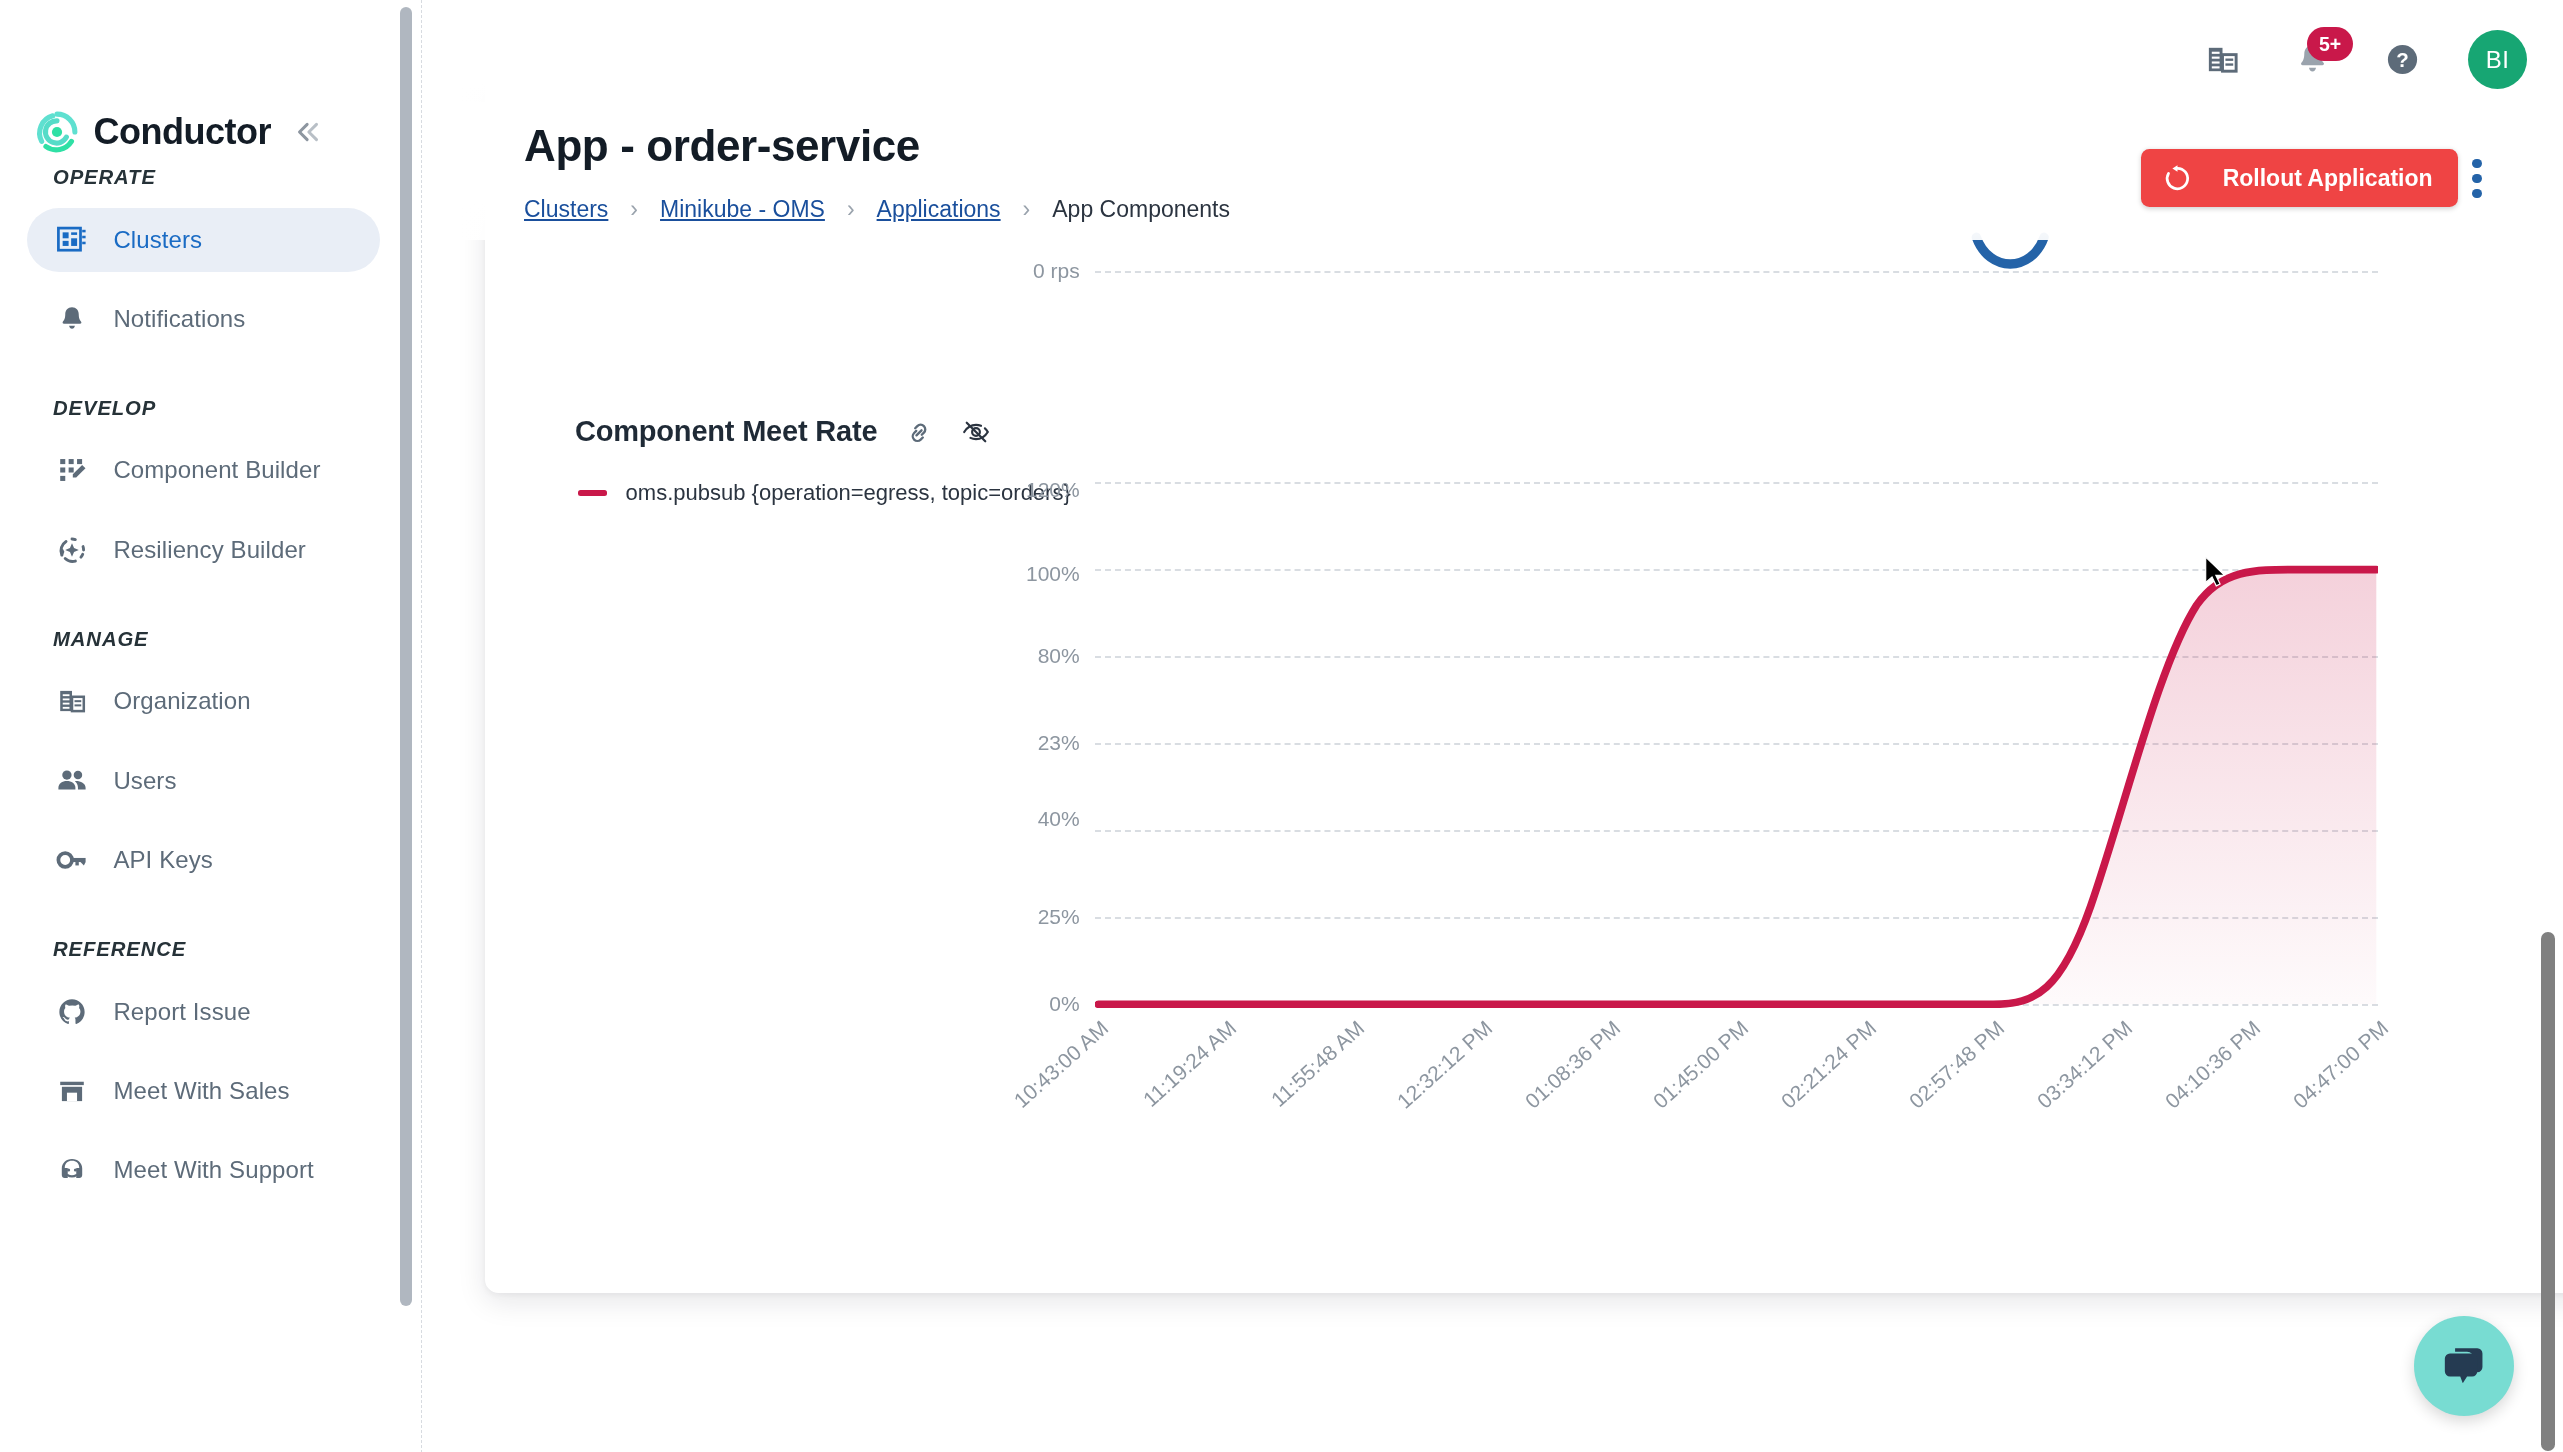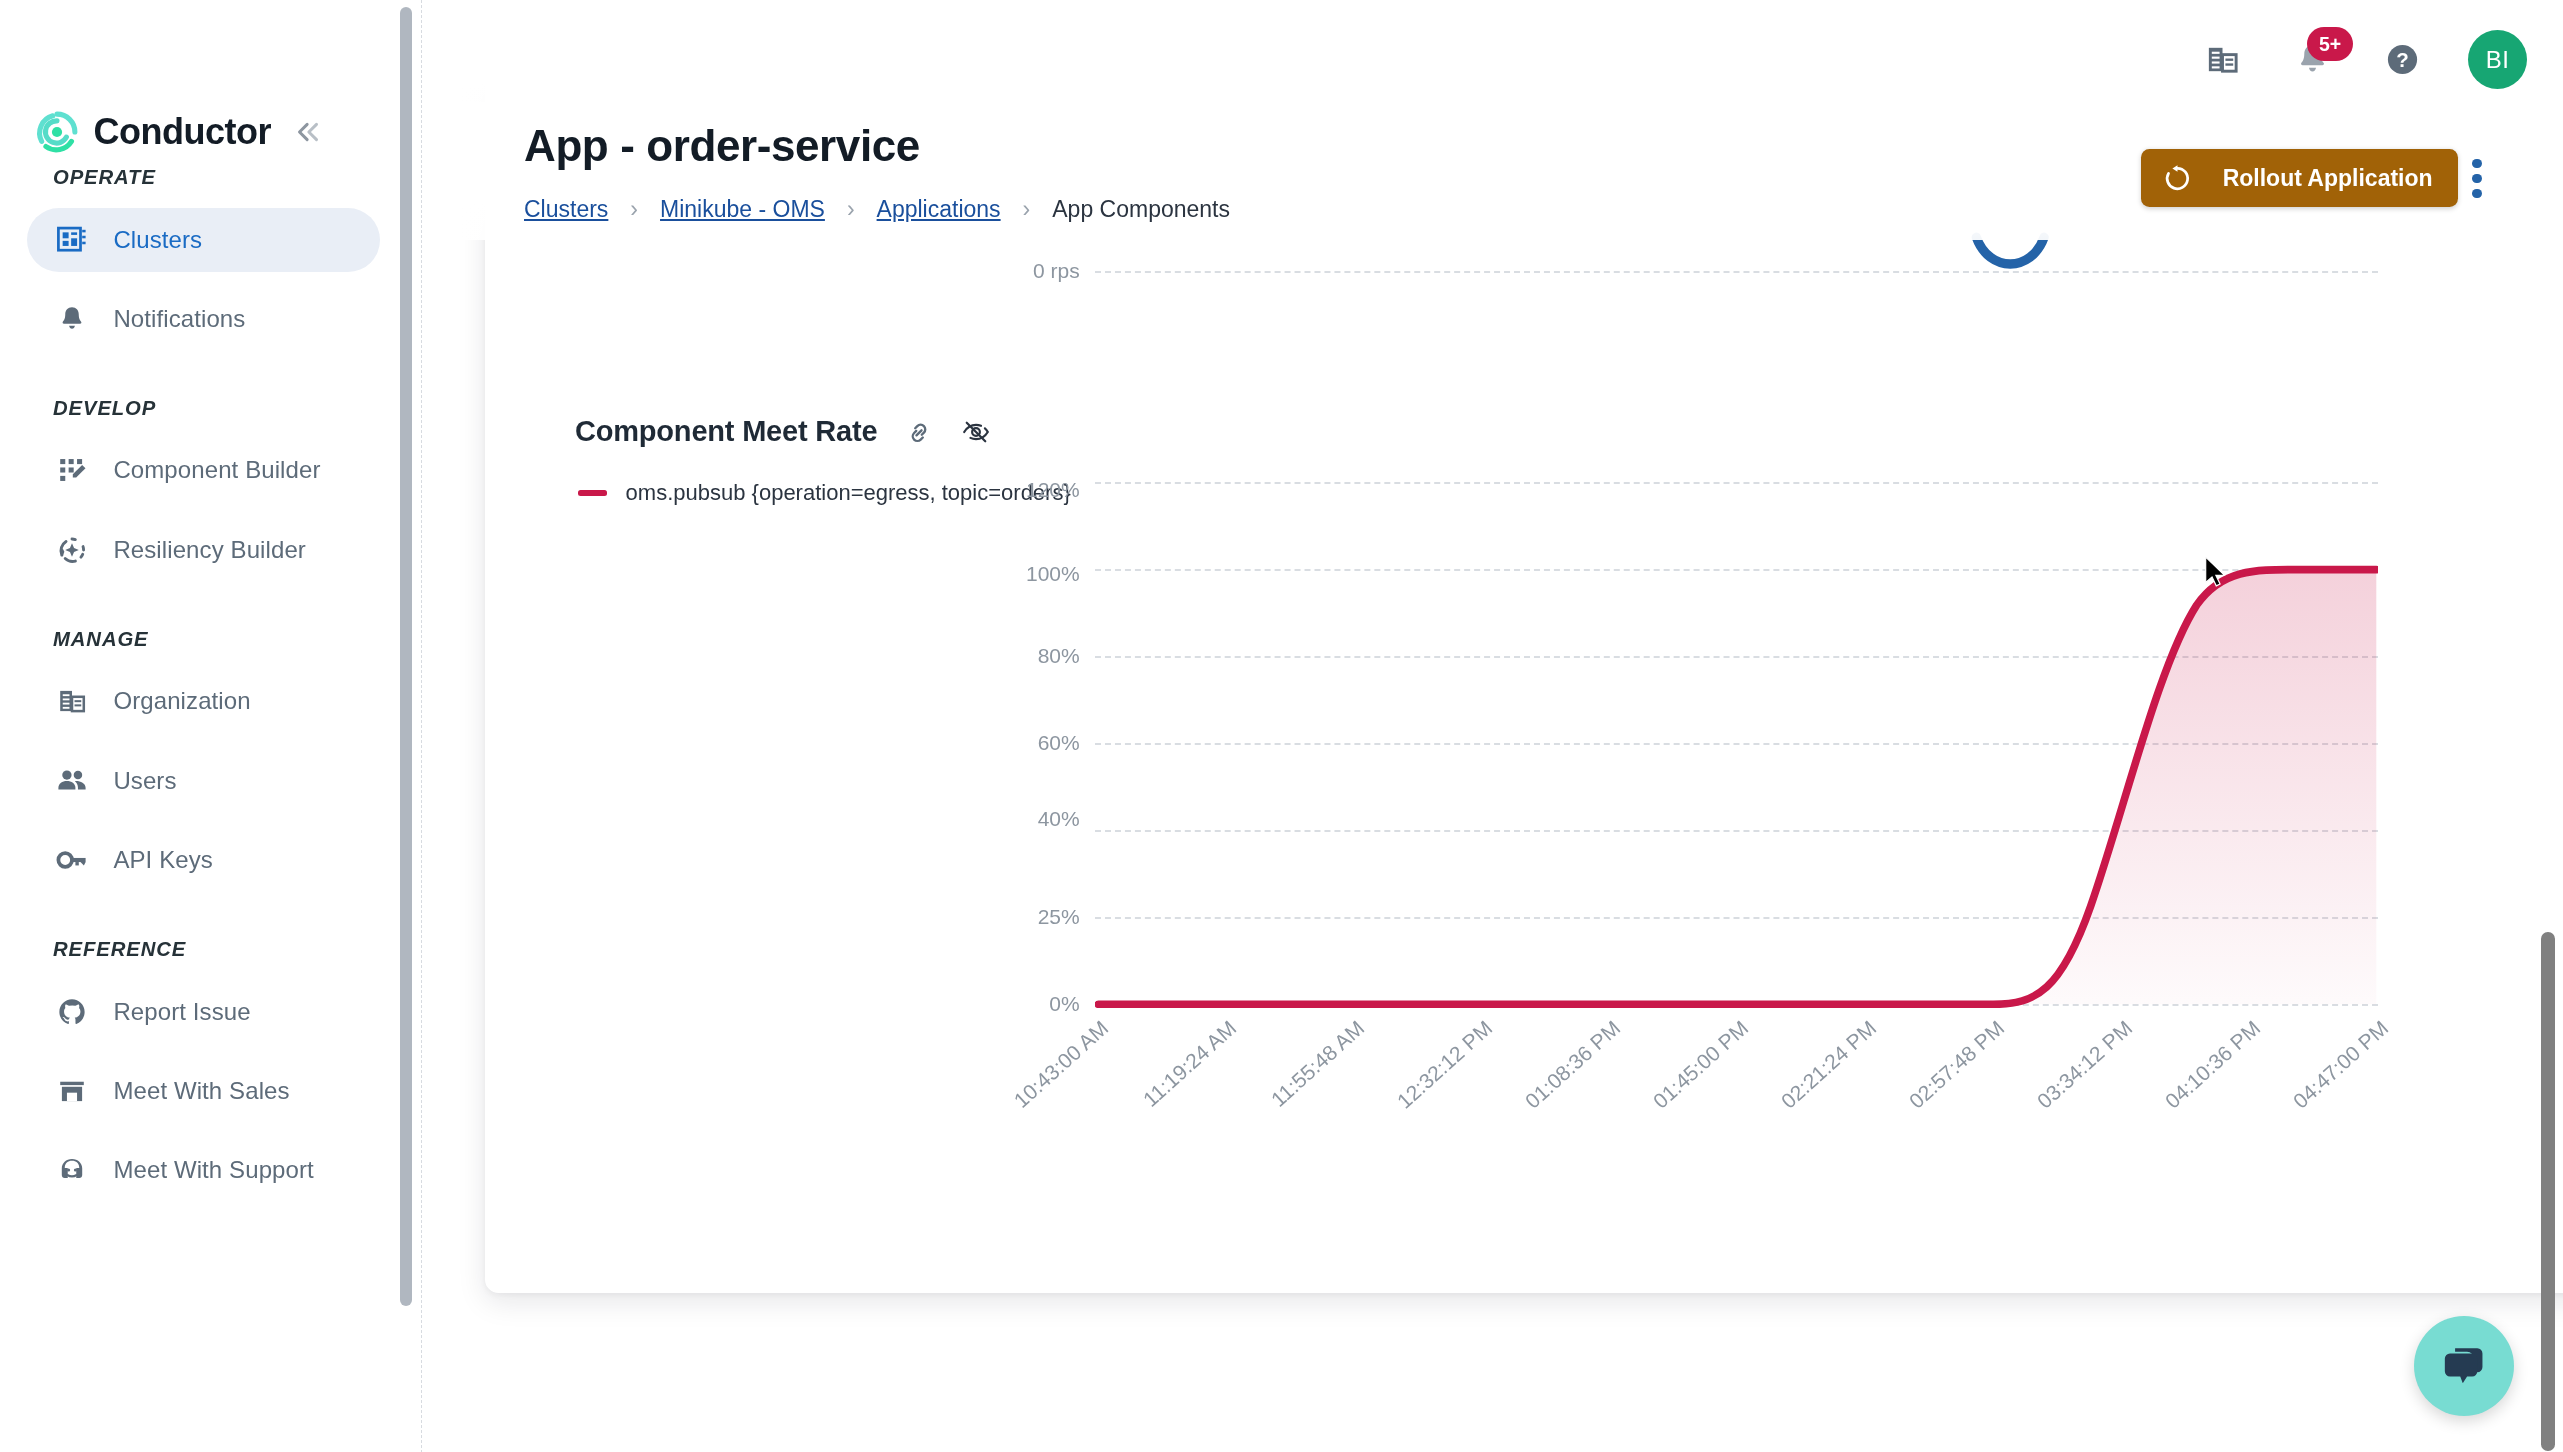--- a/index.html
+++ b/index.html
@@ -127,21 +127,21 @@
   .crumb-link { color: #1a4f9c; text-decoration: underline; cursor: pointer; }
   .crumb-current { color: #2b3440; }
   .crumb-sep {
     margin: 0 22px; color: #9aa3ad; font-size: 23px;
     display: inline-block;
   }
 
   .rollout-btn {
     position: absolute; right: 105px; top: 149px;
     height: 58px; padding: 0 25.4px 0 22px;
-    background: #a16207; color: #fff;
+    background: #ef4444; color: #fff;
     border: none; border-radius: 8.5px;
     font-size: 23px; font-weight: 700;
     display: flex; align-items: center; gap: 31px;
     box-shadow: 0 1.7px 5.1px rgba(0,0,0,0.18);
     cursor: pointer;
     z-index: 22;
   }
   .kebab {
     position: absolute; right: 63px; top: 154px;
     width: 46px; height: 49px;
@@ -433,21 +433,21 @@
           <div class="gridline" style="top:87px;"></div>
           <div class="gridline" style="top:174px;"></div>
           <div class="gridline" style="top:261px;"></div>
           <div class="gridline" style="top:348px;"></div>
           <div class="gridline" style="top:435px;"></div>
           <div class="gridline" style="top:522px;"></div>
 
           <div class="ytick" style="top:8px;">120%</div>
           <div class="ytick" style="top:92px;">100%</div>
           <div class="ytick" style="top:174px;">80%</div>
-          <div class="ytick" style="top:261px;">60%</div>
+          <div class="ytick" style="top:261px;">23%</div>
           <div class="ytick" style="top:337px;">40%</div>
           <div class="ytick" style="top:435px;">25%</div>
           <div class="ytick" style="top:522px;">0%</div>
 
           <svg width="1283" height="526" style="position:absolute;left:0;top:0;" viewBox="0 0 1514 620">
             <defs>
               <linearGradient id="areaFill" x1="0" y1="0" x2="0" y2="1">
                 <stop offset="0%" stop-color="#c9184a" stop-opacity="0.20"></stop>
                 <stop offset="100%" stop-color="#c9184a" stop-opacity="0.02"></stop>
               </linearGradient>

